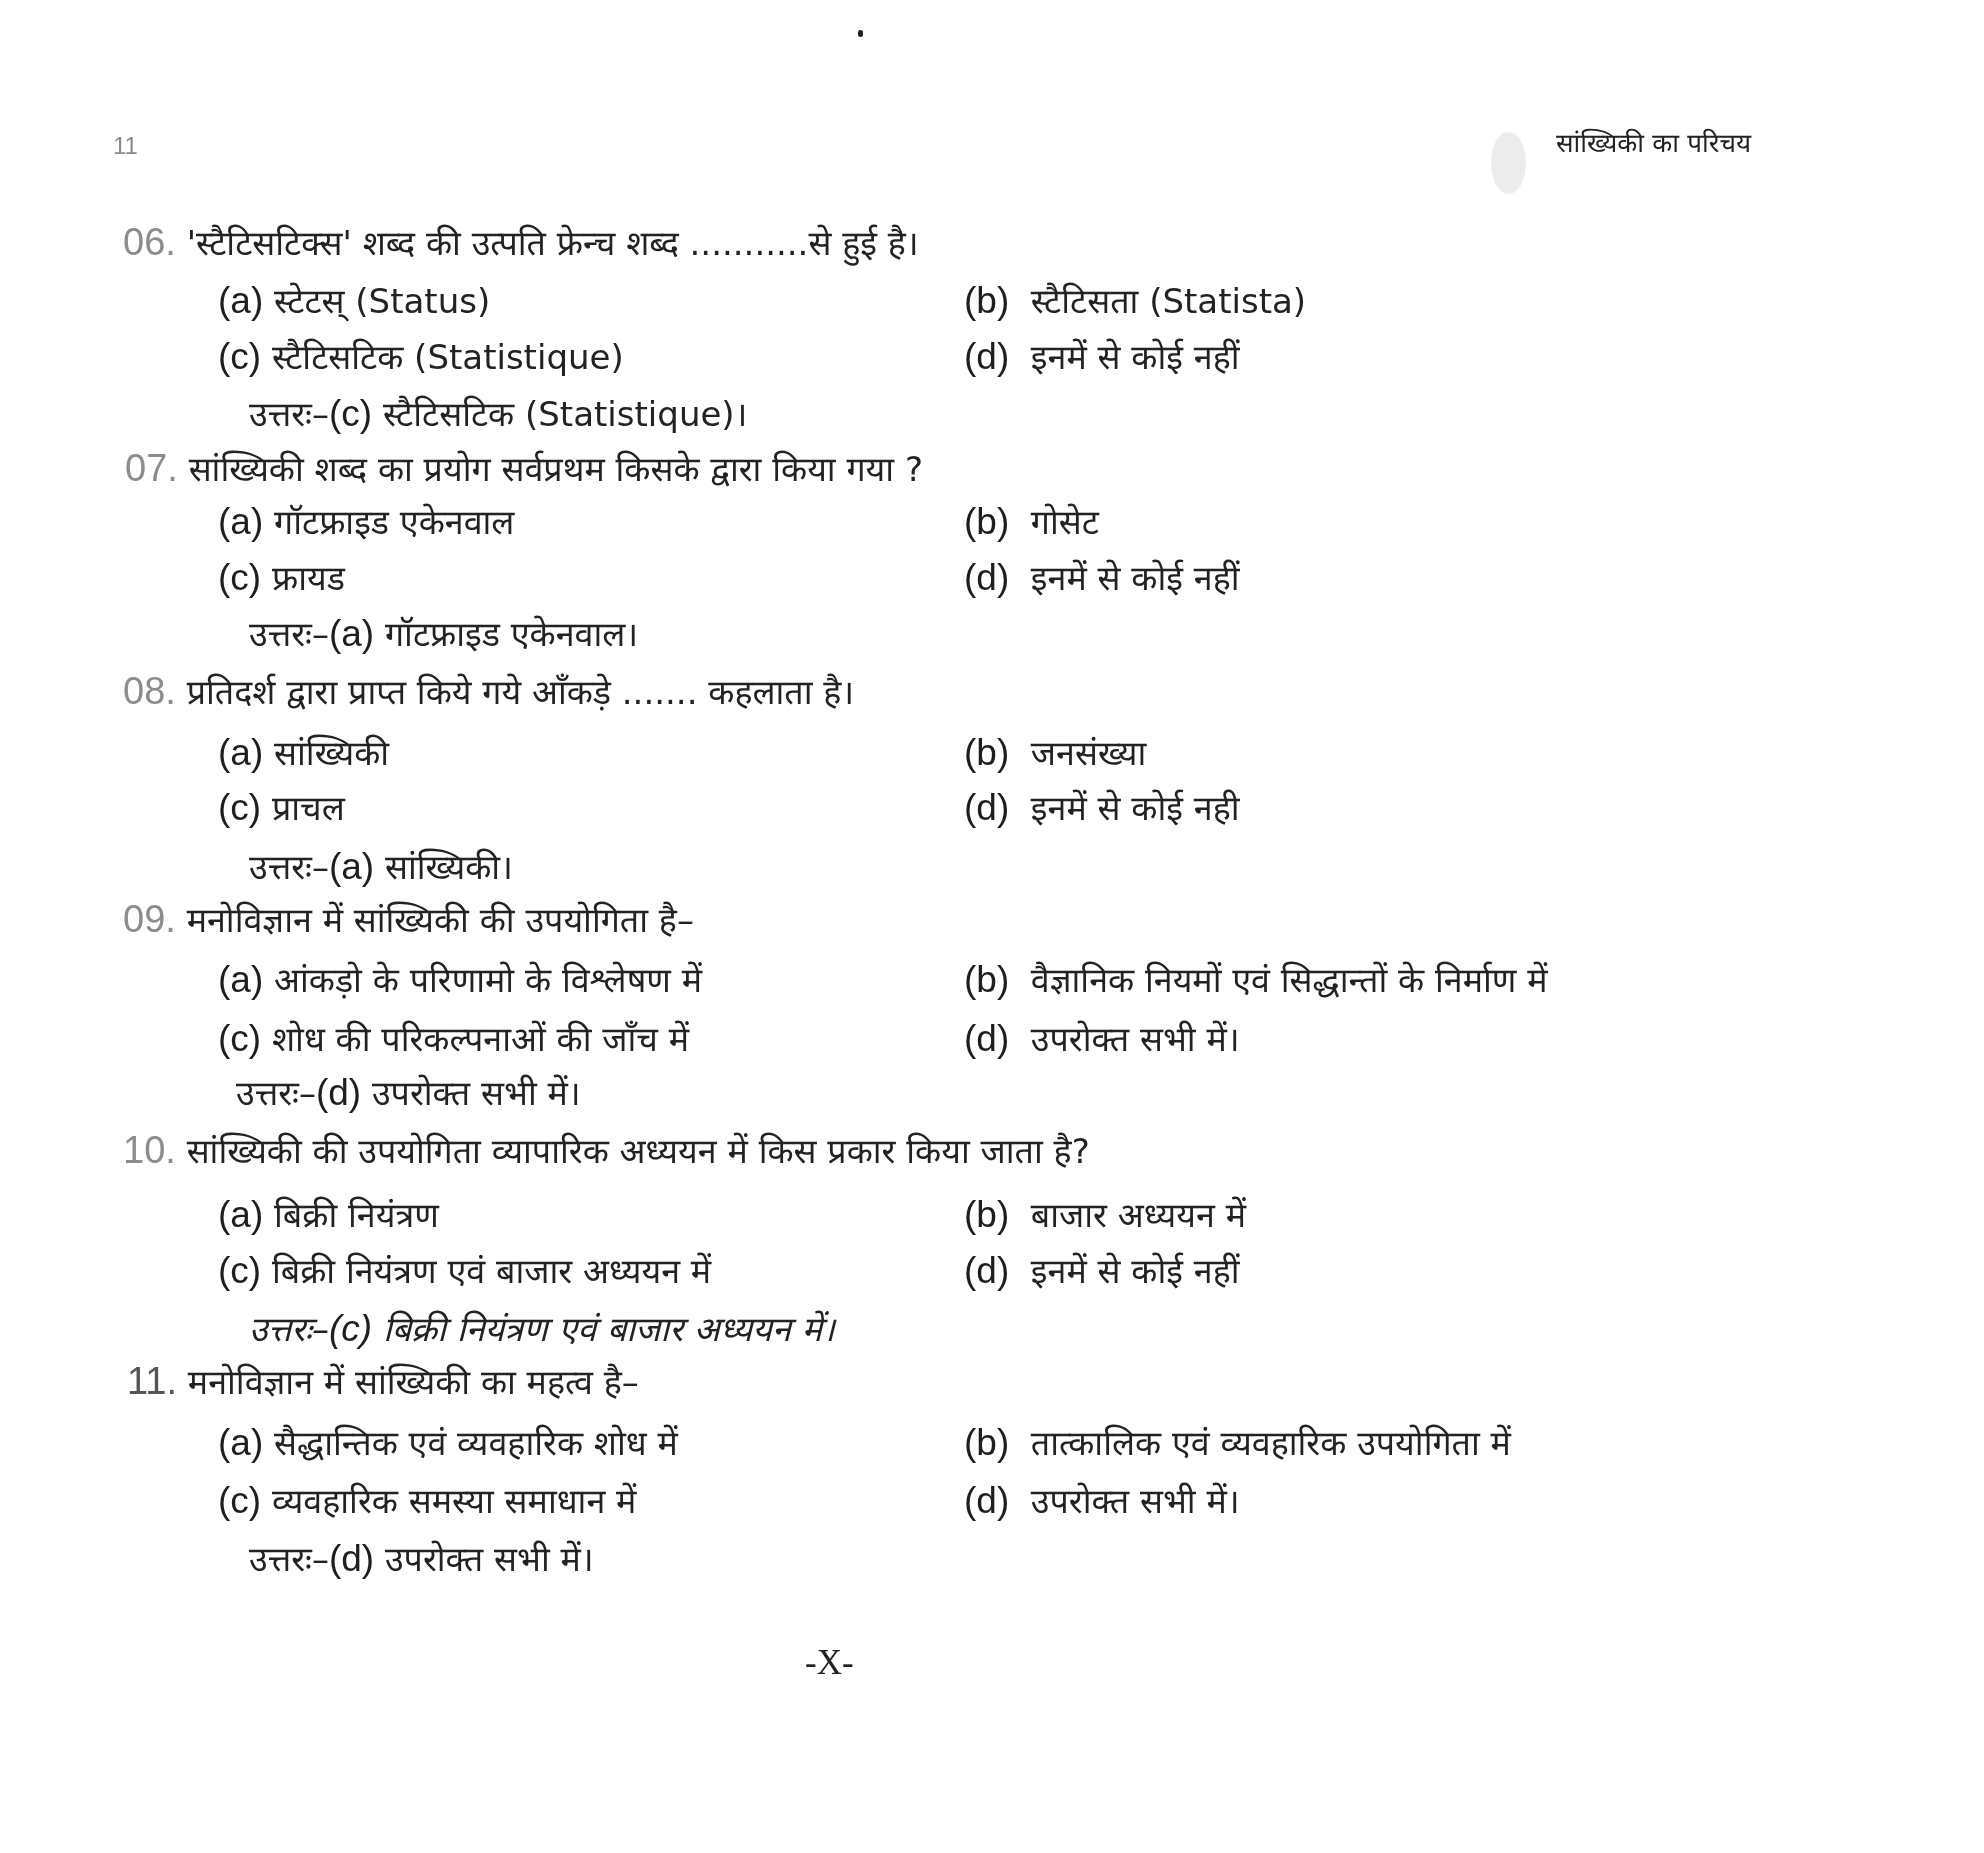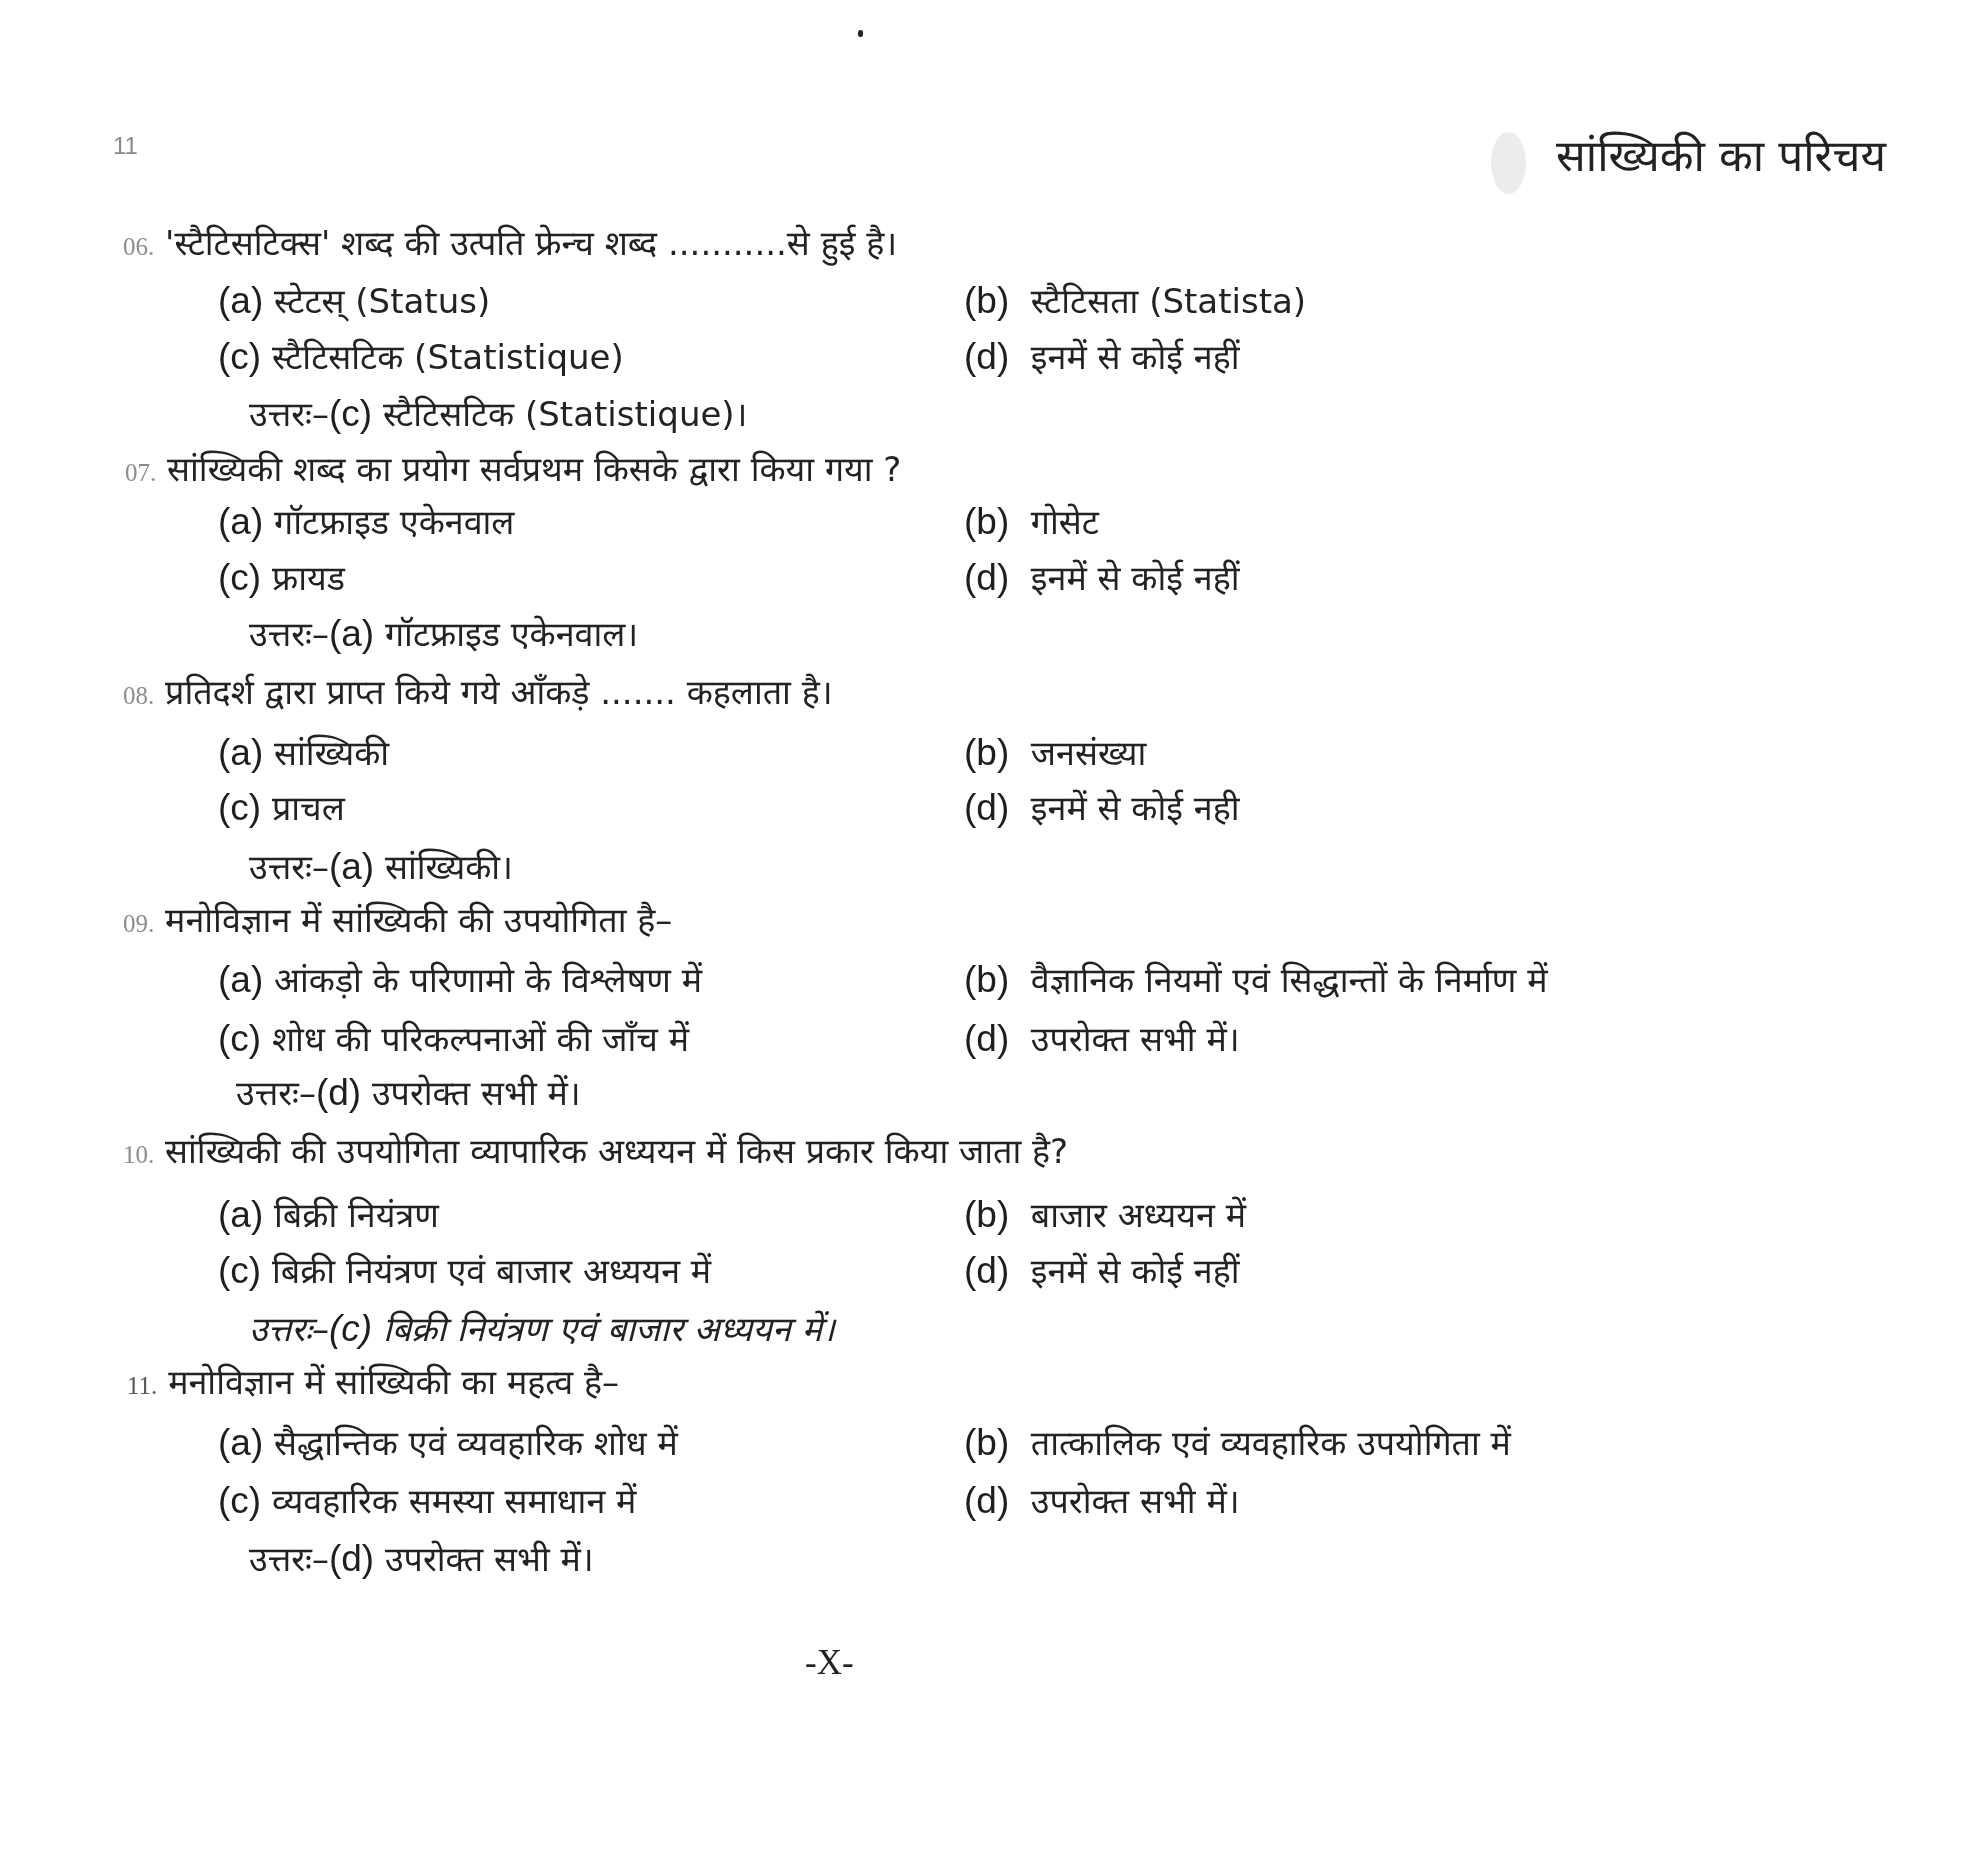--- a/index.html
+++ b/index.html
@@ -1,22 +1,22 @@
 <!DOCTYPE html>
 <html style="font-size:14px"><head>
 <meta charset="utf-8">
 <style>
   html, body { margin:0; padding:0; }
   body { width:1984px; height:1854px; background:#ffffff; position:relative; overflow:hidden;
          font-family:"DejaVu Sans", sans-serif; color:#1a1a1a; }
   .abs { position:absolute; white-space:nowrap; }
   .pageno { left:113px; top:132px; font-size:24px; color:#8a8a8a; font-family:"Liberation Sans", sans-serif; }
-  .runhead { left:1556px; top:124px; font-size:44px; color:#222; }
+  .runhead { left:1556px; top:124px; font-size:26px; color:#222; }
   .q { font-size:34px; color:#222; }
-  .qnum { font-family:Liberation Serif, serif; color:#8c8c8c; font-size:25px; }
+  .qnum { font-family:Liberation Sans, sans-serif; color:#8c8c8c; font-size:38px; }
   .opt { font-size:34px; color:#222; }
   .lbl { font-family:"Liberation Sans", sans-serif; font-size:37px; color:#1e1e1e; }
   .ans { font-size:34px; color:#222; }
   .endmark { left:805px; top:1643px; font-family:"Liberation Serif", serif; font-size:35px; color:#222; }
   .dot { left:858px; top:30px; width:5.3px; height:7px; border-radius:2.6px; background:#222; }
   .smudge { background:rgba(150,150,150,0.18); border-radius:50%; }
 </style>
 </head>
 <body>
 

